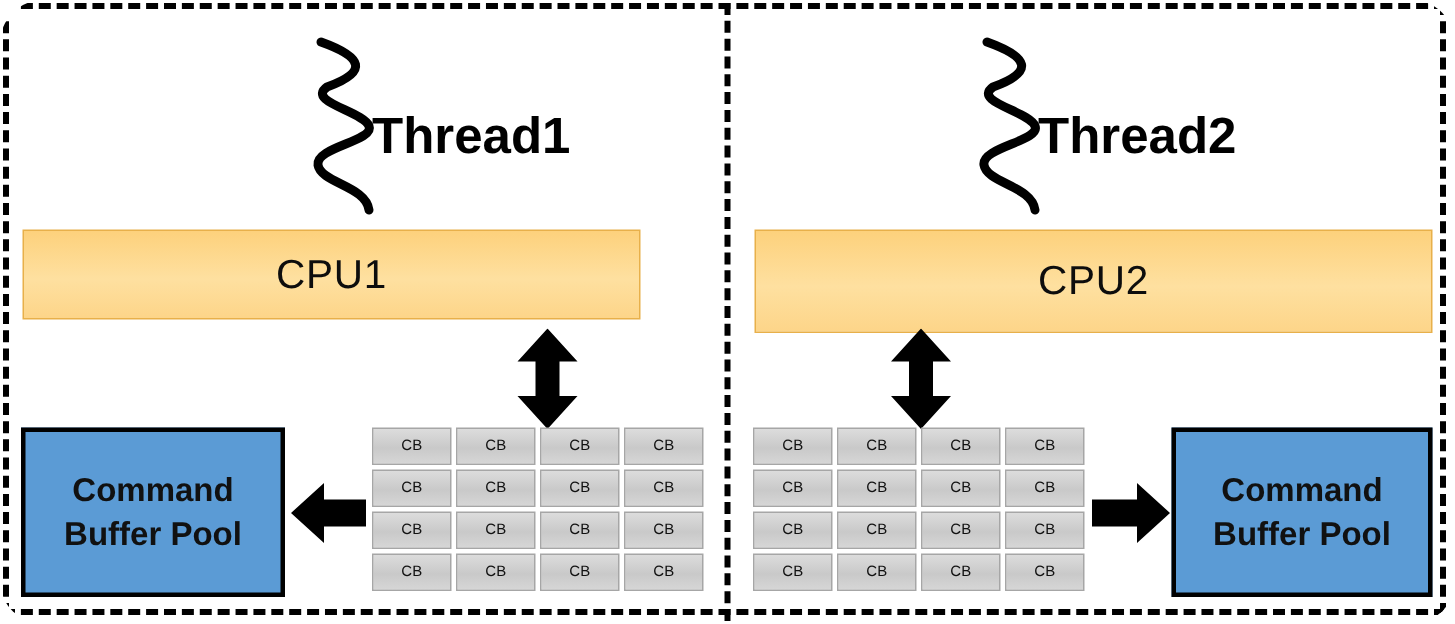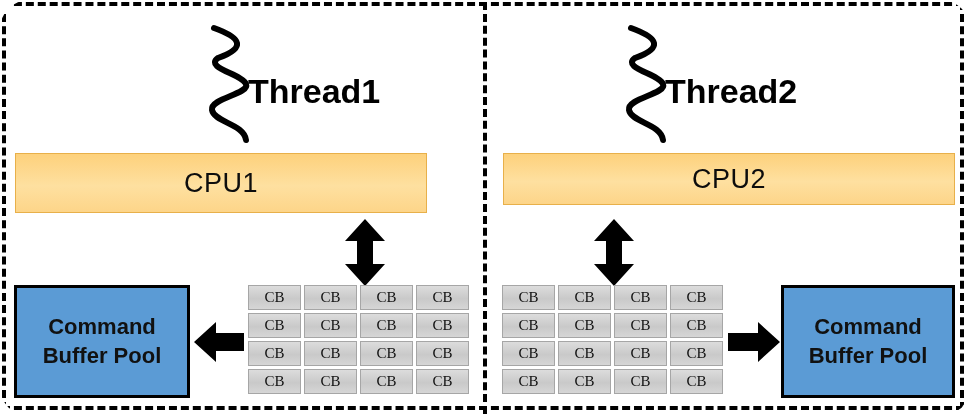--- a/index.html
+++ b/index.html
@@ -110,23 +110,23 @@
     column-gap: 3px;
     row-gap: 3px;
   }
   .cb-cell {
     background: linear-gradient(to bottom, #dcdcdc, #c9c9c9 55%, #d6d6d6);
     border: 1px solid #a6a6a6;
     box-sizing: border-box;
     display: flex;
     align-items: center;
     justify-content: center;
-    font-size: 15px;
+    font-size: 10px;
     color: #111111;
-    font-family: Liberation Serif, serif;
+    font-family: Liberation Sans, sans-serif;
     text-align: right;
   }
 </style>
 </head>
 <body>
 
 <div id="canvas">
 
   <div class="outer-frame"></div>
   <div class="divider"></div>
@@ -168,29 +168,29 @@
     <div class="cb-cell">CB</div>
     <div class="cb-cell">CB</div>
     <div class="cb-cell">CB</div>
     <div class="cb-cell">CB</div>
     <div class="cb-cell">CB</div>
     <div class="cb-cell">CB</div>
     <div class="cb-cell">CB</div>
     <div class="cb-cell">CB</div>
   </div>
 
-  <div class="thread-group" style="left:625px; top:24px; width:260px; height:120px;">
+  <div class="thread-group" style="left:652px; top:24px; width:260px; height:120px;">
     <svg class="squiggle" width="44" height="120" viewBox="0 0 44 120">
       <path d="M 6 4 C 34 14, 38 24, 10 34 C -4 44, 34 50, 38 60
                C 42 70, 2 74, 4 86 C 6 98, 36 100, 38 116" fill="none" stroke="#000000" stroke-width="6" stroke-linecap="round"></path>
     </svg>
     <div class="thread-label" style="left:40px; top:50px;">Thread2</div>
   </div>
 
-  <div class="cpu-bar" style="left:503px; top:153px; width:452px; height:52px;">
+  <div class="cpu-bar" style="left:503px; top:153px; width:452px; height:69px;">
     <span class="cpu-label">CPU2</span>
   </div>
 
   <svg class="vert-arrow" style="left:592px; top:219px;" width="44" height="67" viewBox="0 0 44 67">
     <polygon points="22,0 42,22 30,22 30,45 42,45 22,67 2,45 14,45 14,22 2,22" fill="#000000"></polygon>
   </svg>
 
   <svg class="horz-arrow" style="left:728px; top:318px;" width="52" height="48" viewBox="0 0 52 48">
     <polygon points="52,24 30,4 30,15 0,15 0,33 30,33 30,44" fill="#000000"></polygon>
   </svg>

